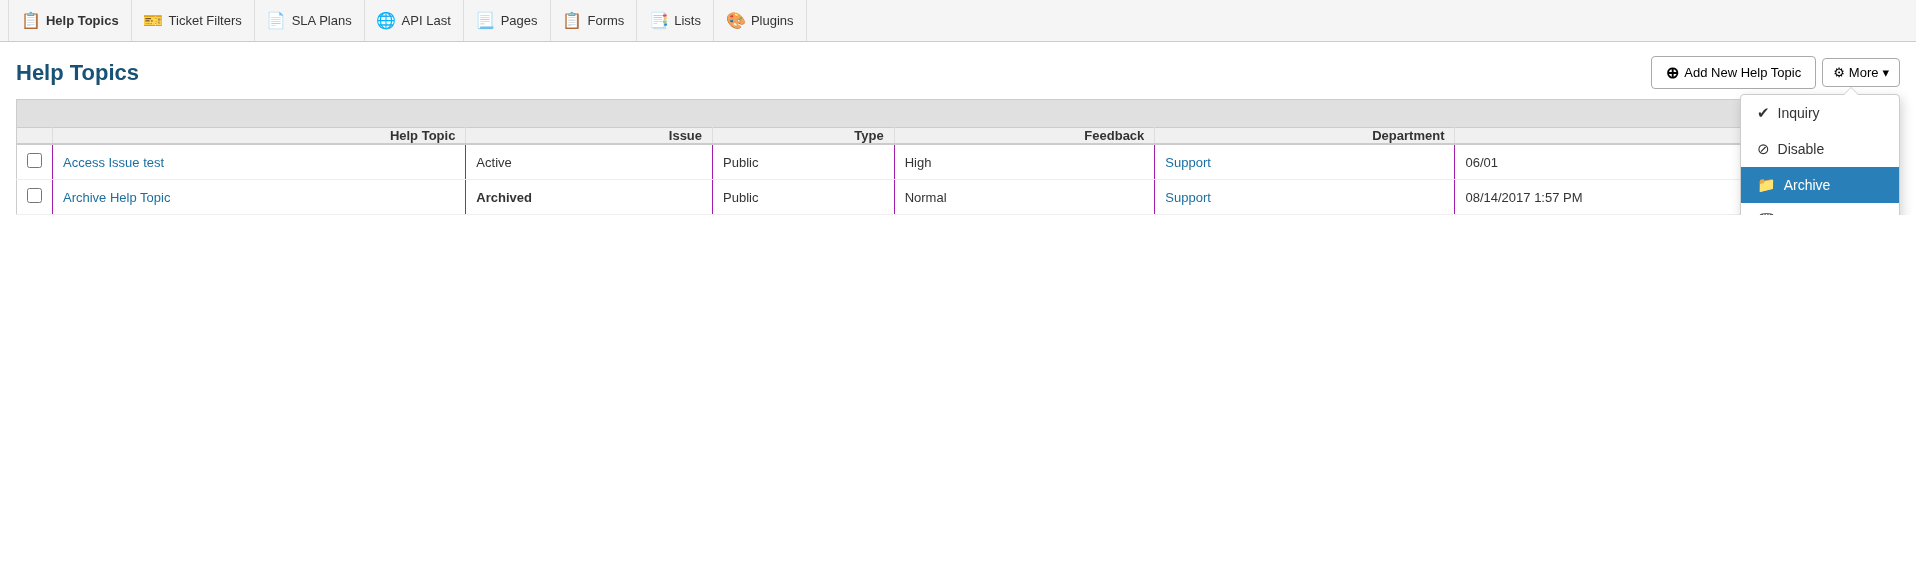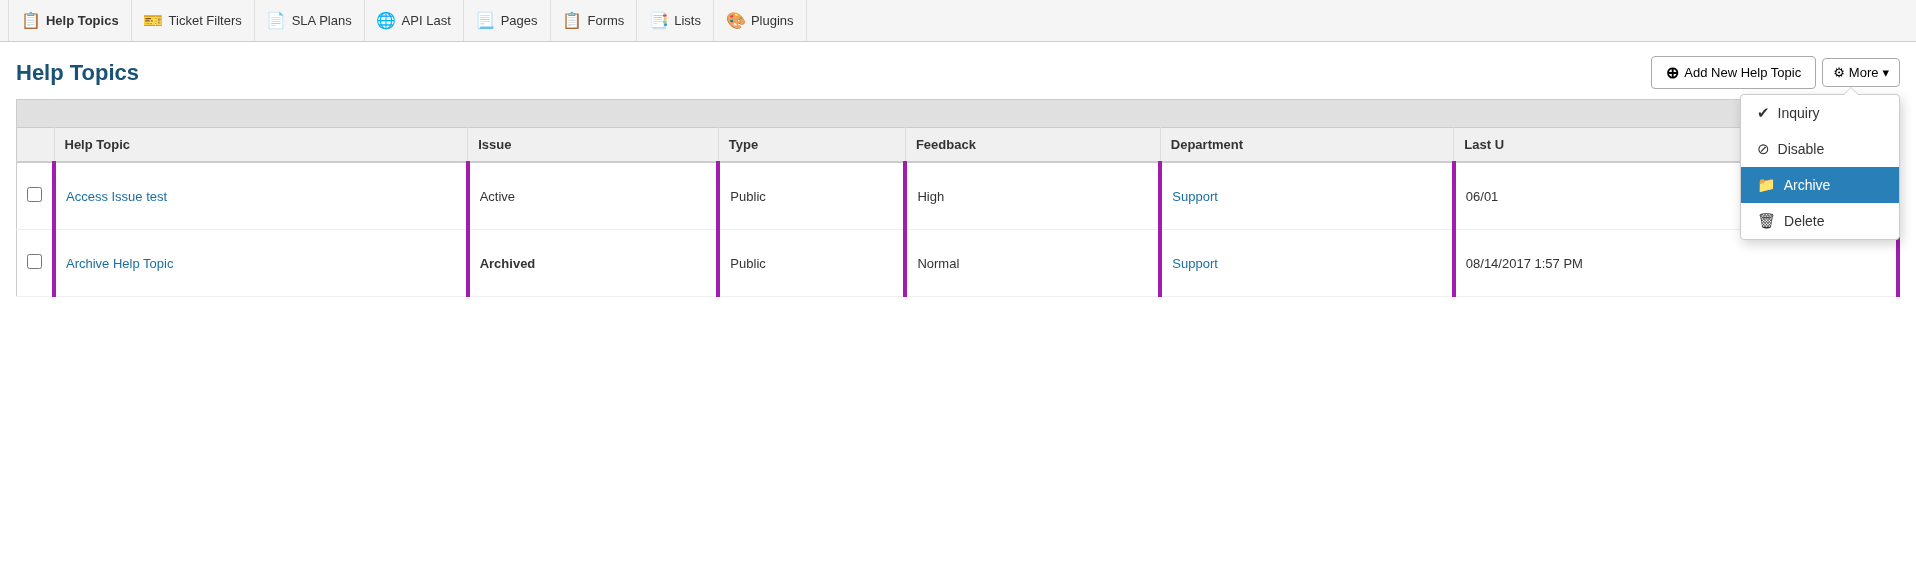--- a/index.html
+++ b/index.html
@@ -90,31 +90,31 @@
     table {
       width: 100%;
       border-collapse: collapse;
       border: 1px solid #ccc;
     }
     thead tr {
       background: #f0f0f0;
       border-bottom: 2px solid #ccc;
     }
     th {
-      text-align: left;
-      padding: 9px 10px;
+      text-align: right;
+      padding: 0 10px;
       font-weight: bold;
       font-size: 13px;
       border-right: 1px solid #ddd;
     }
     th:first-child { width: 36px; }
     td {
-      padding: 24px 10px;
-      font-size: 13px;
-      border-right: 4px solid #a21caf;
+      padding: 8px 10px;
+      font-size: 13px;
+      border-right: 1px solid #a21caf;
       border-bottom: 1px solid #eee;
     }
     .row-normal { background: #fff; }
     .row-highlight { background: #fffff0; }
     .link-blue { color: #1a6fa0; cursor: pointer; text-decoration: none; }
     .checkbox-cell { text-align: center; }
     input[type="checkbox"] { width: 15px; height: 15px; cursor: pointer; }
     input[type="checkbox"].checked-blue {
       accent-color: #2980b9;
     }

